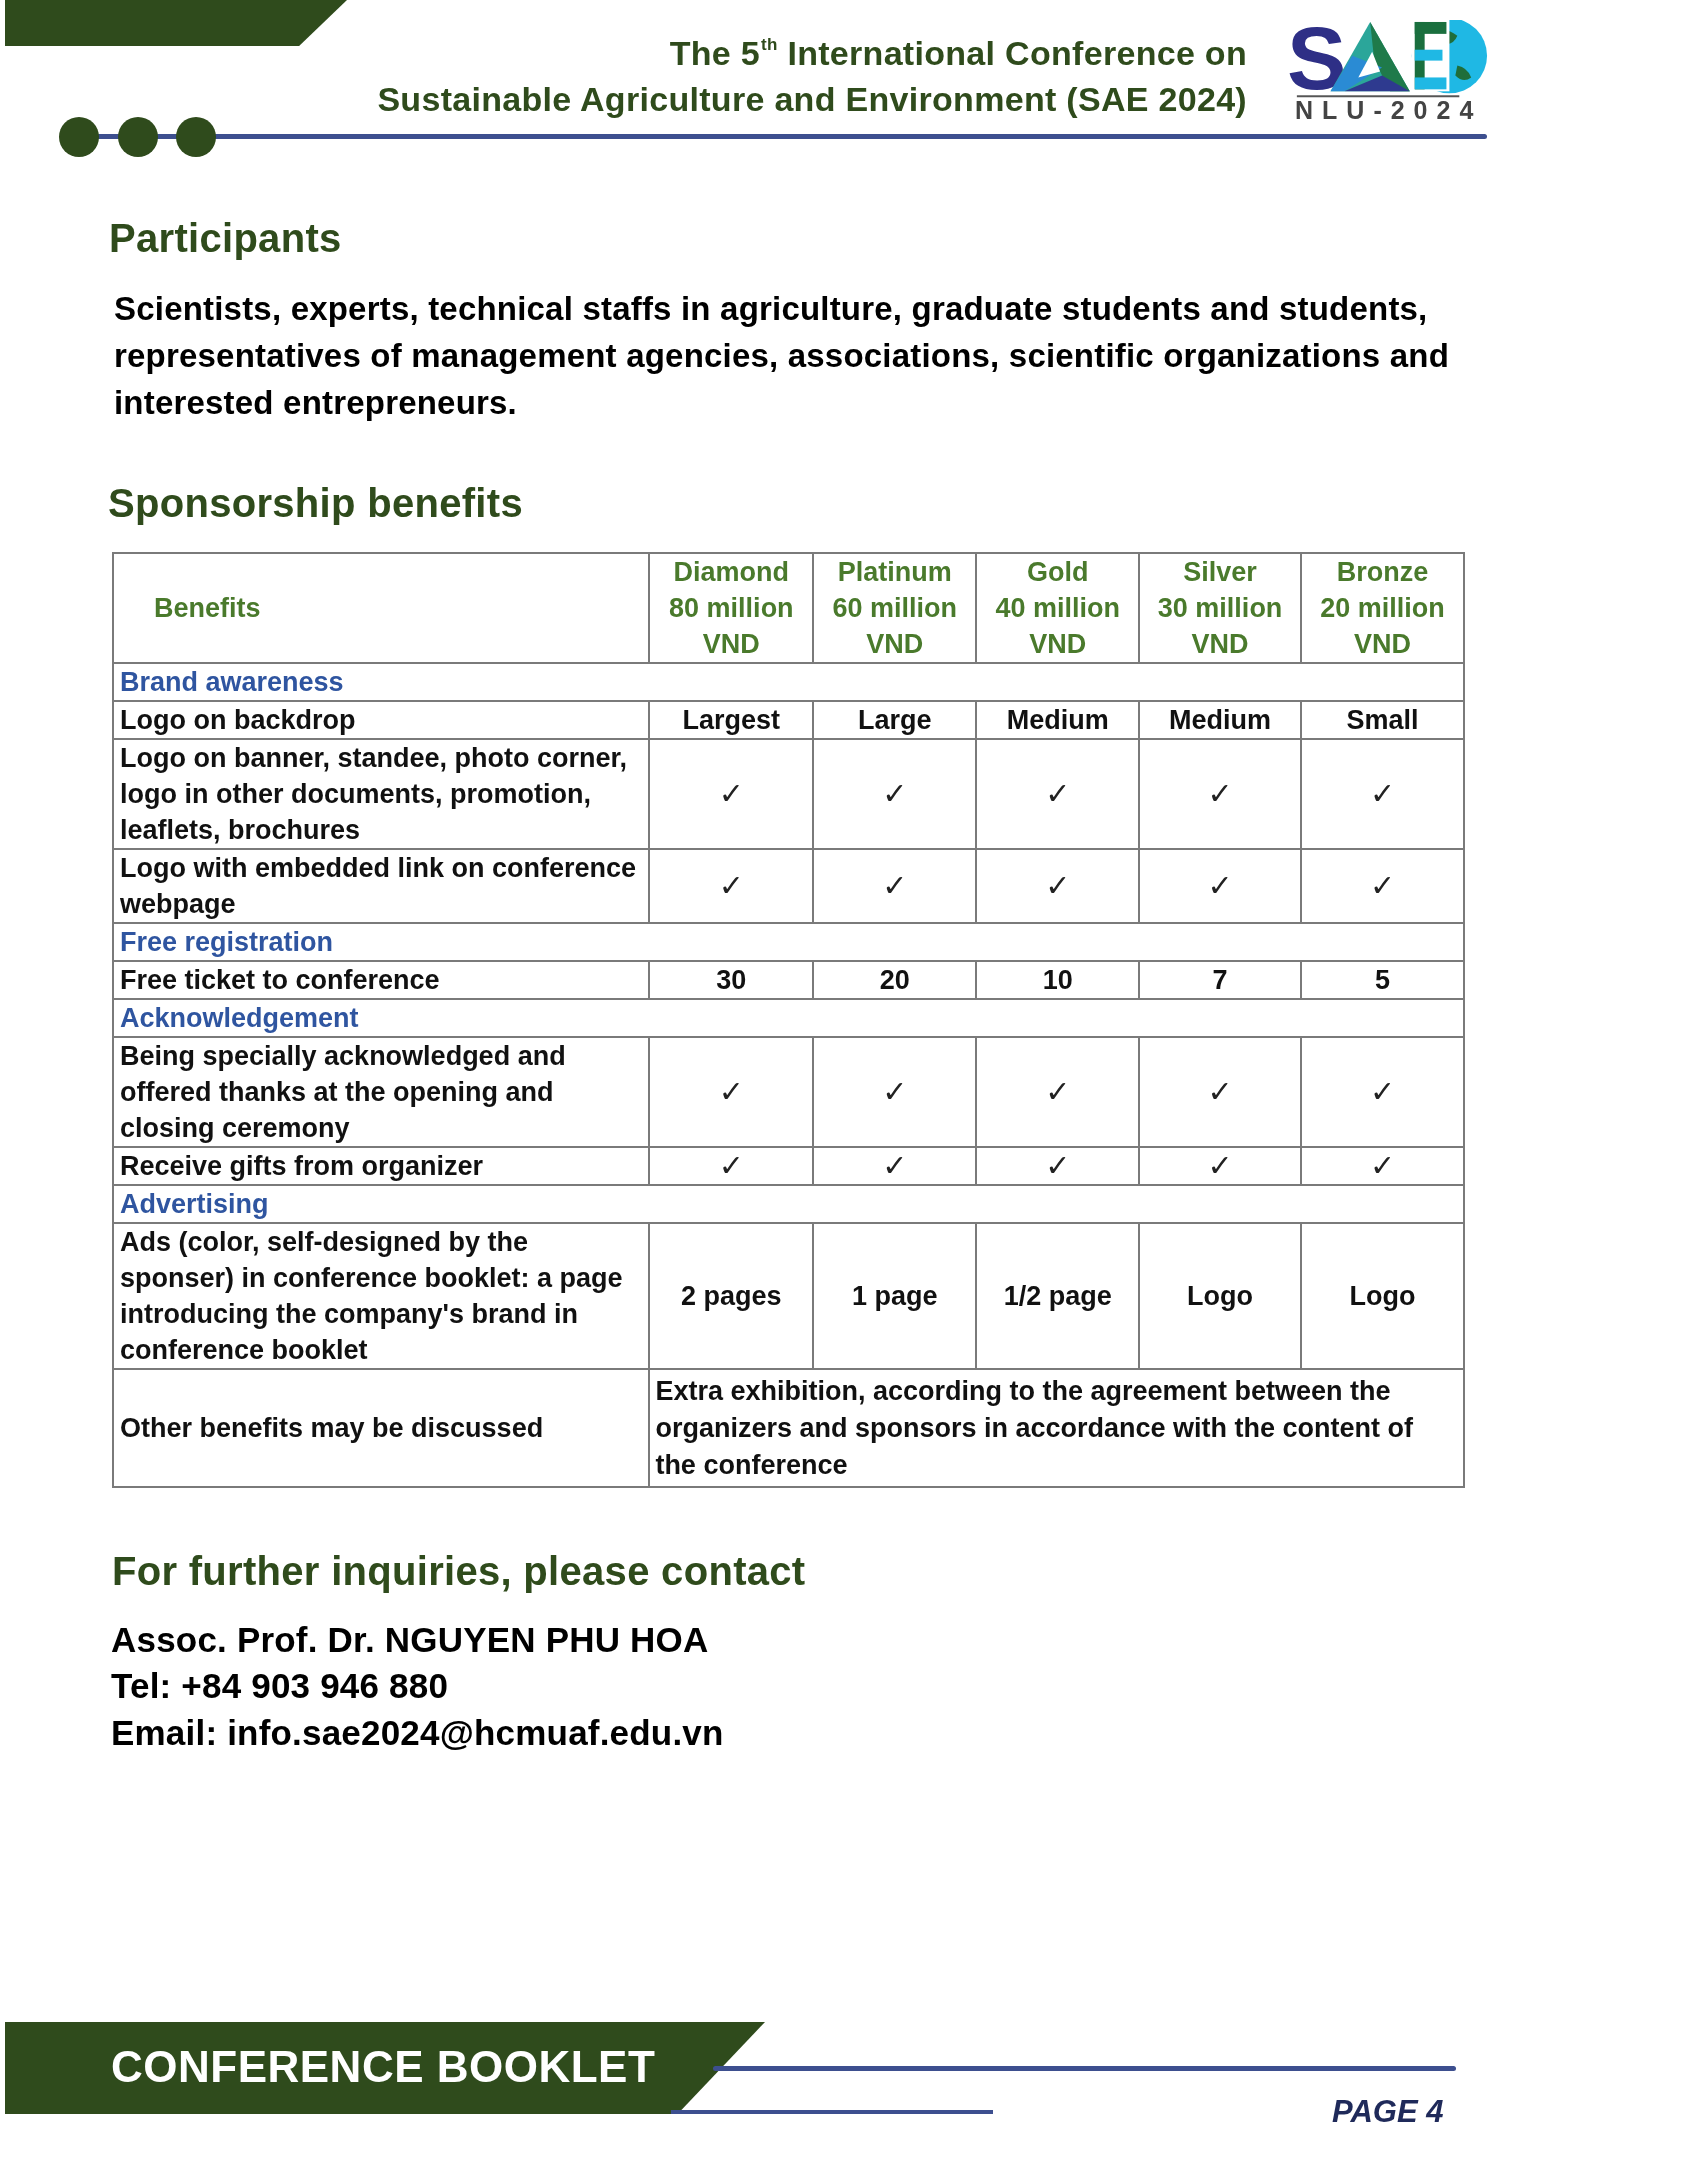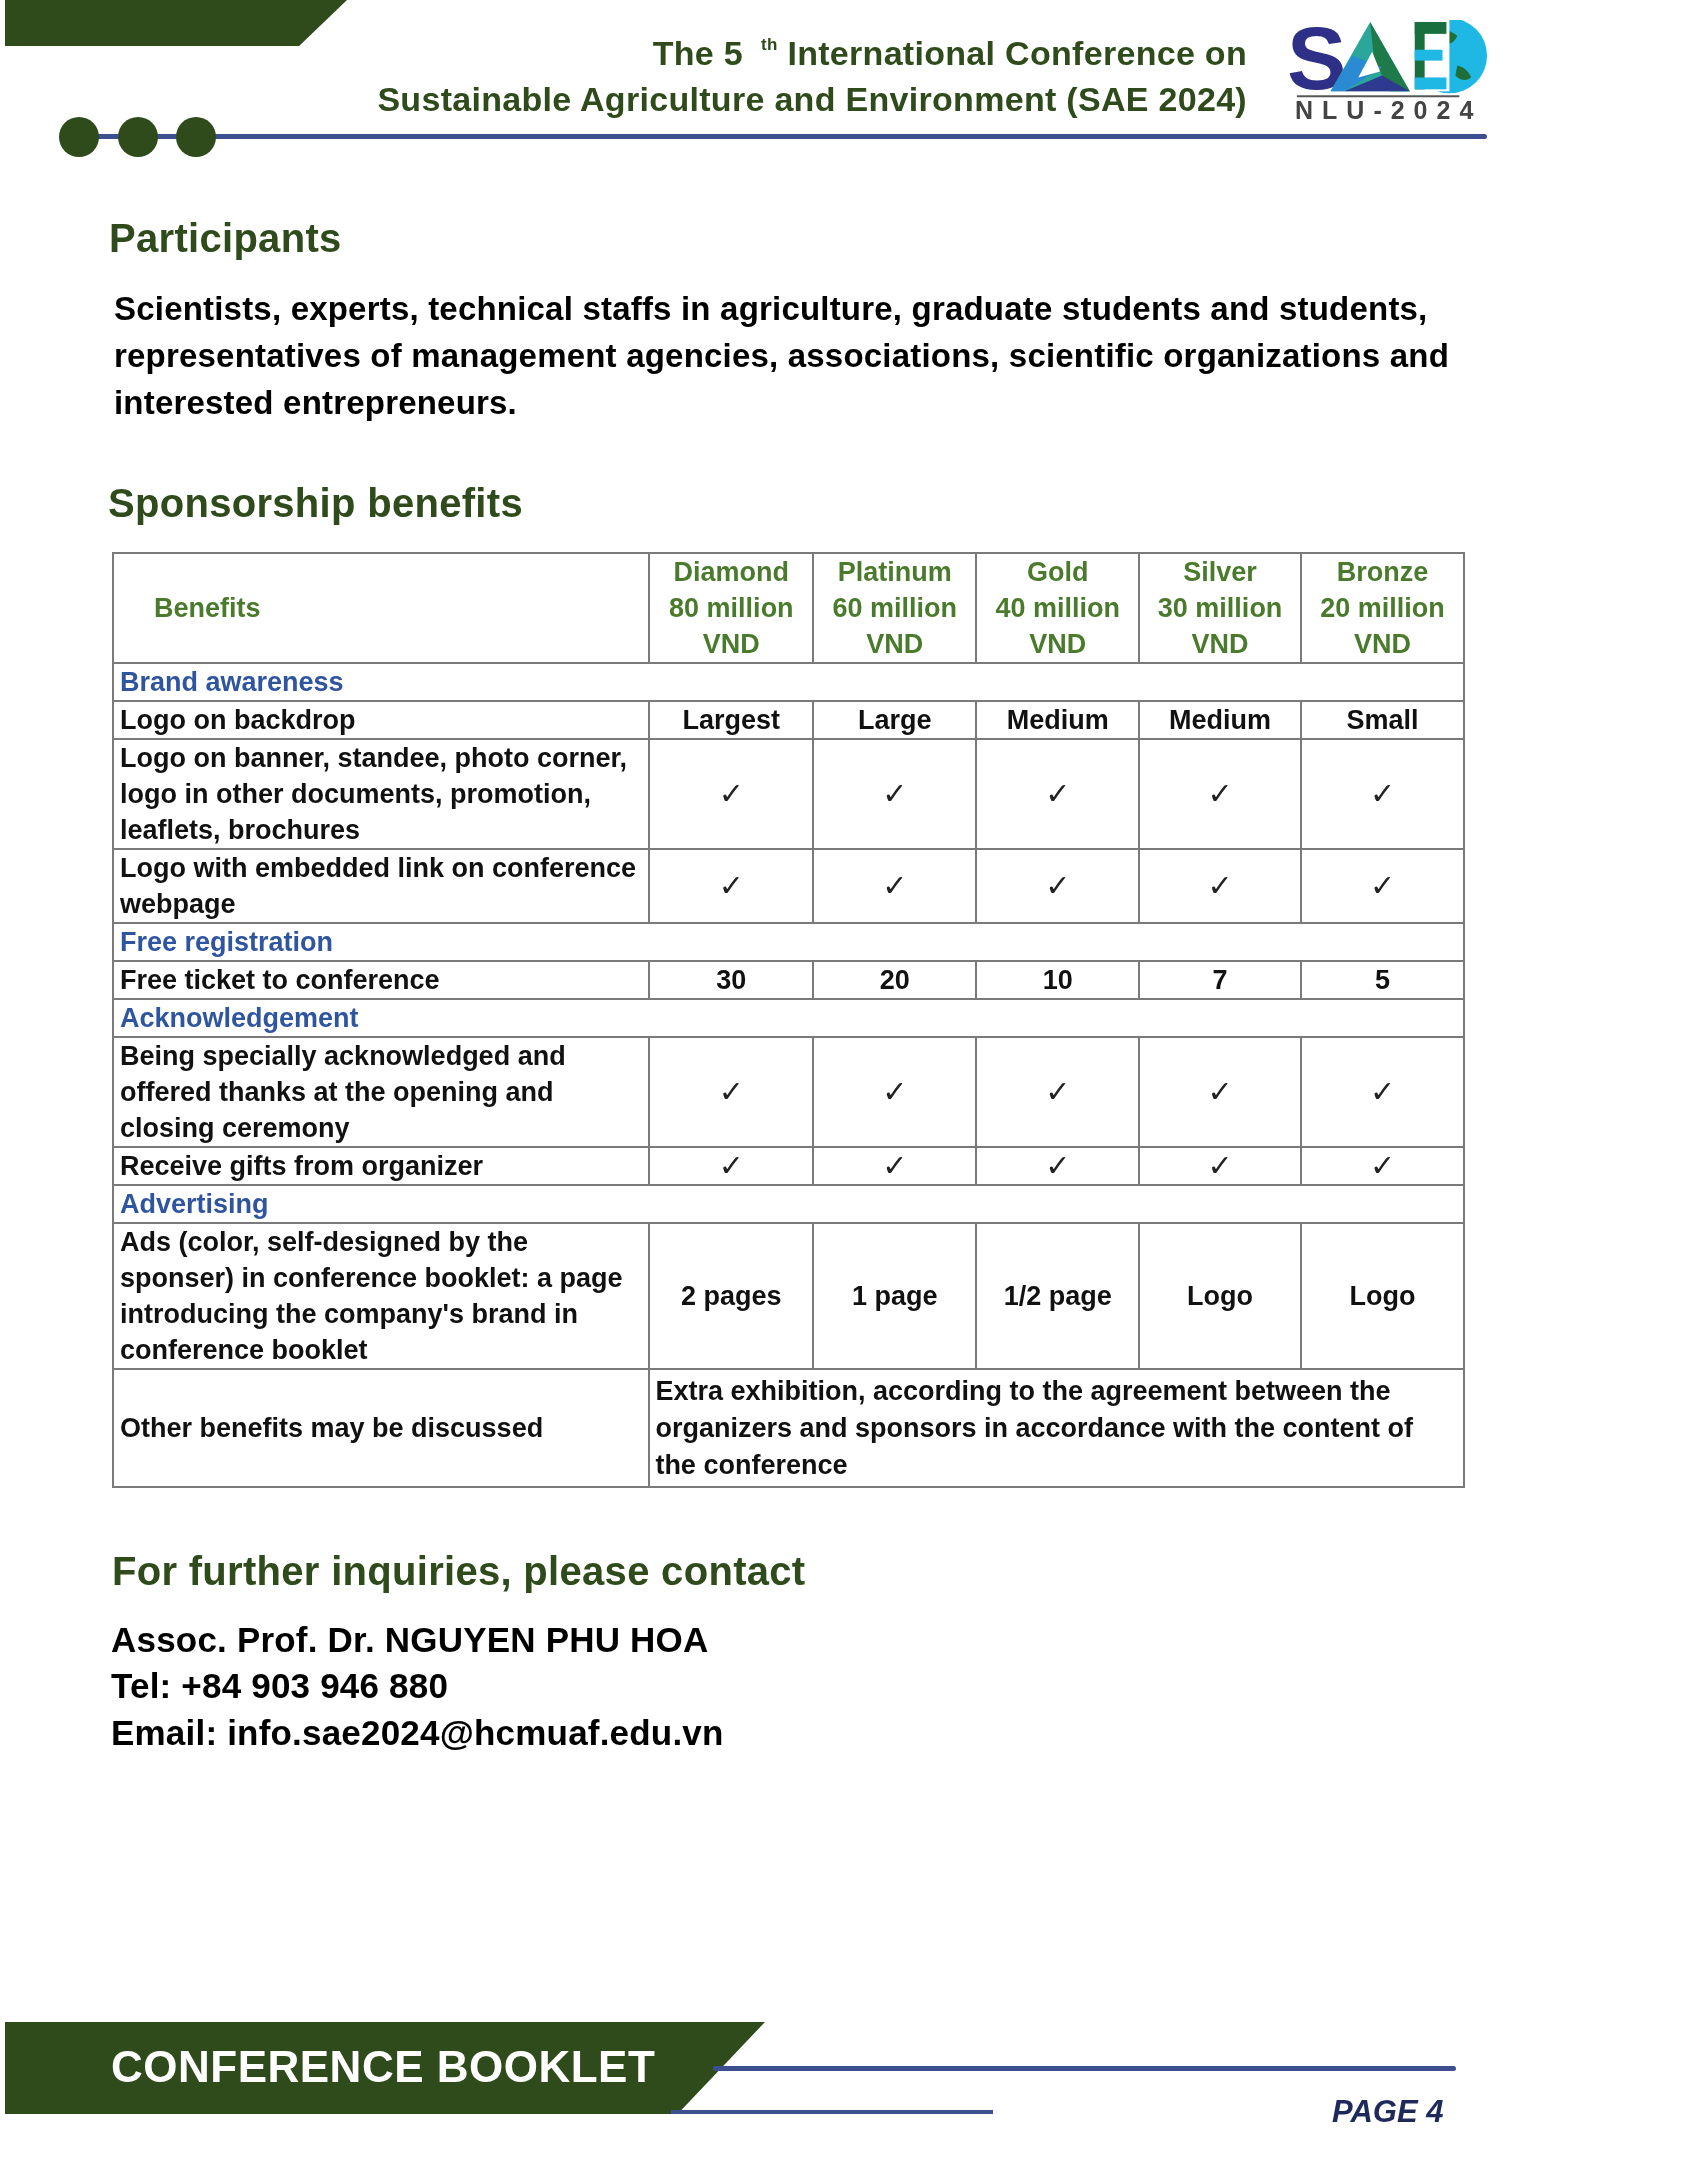--- a/index.html
+++ b/index.html
@@ -8,21 +8,21 @@
 
   .abs { position: absolute; }
 
   
   .hdr-band { left: 5px; top: 0; width: 342px; height: 46px; background: #2f4b1c;
     clip-path: polygon(0 0, 100% 0, 86% 100%, 0 100%); }
   .hdr-line { left: 79px; top: 134px; width: 1408px; height: 5px; background: #3d4f8f; border-radius: 3px; }
   .hdr-dot { top: 117px; width: 40px; height: 40px; border-radius: 50%; background: #2f4b1c; }
   .hdr-title { right: 436px; top: 30px; text-align: right; color: #2f4b1c; font-weight: bold;
     font-size: 34px; line-height: 46px; letter-spacing: 0.3px; white-space: nowrap; }
-  .hdr-title sup { font-size: 17px; vertical-align: 15px; line-height: 0; margin-left: 18px; }
+  .hdr-title sup { font-size: 17px; vertical-align: 15px; line-height: 0; margin-left: 1px; }
 
   .logo { left: 1283px; top: 20px; width: 210px; height: 104px; }
   .logo-sub { left: 1295px; top: 96px; width: 166px; font-weight: bold; font-size: 25px; color: #444;
     letter-spacing: 9px; text-align: center; white-space: nowrap; }
 
   
   .h2 { color: #2f4b1c; font-weight: bold; font-size: 40px; letter-spacing: 0.3px; white-space: nowrap; }
   .para { left: 114px; top: 285px; width: 1366px; font-weight: bold; font-size: 33px; line-height: 47px; letter-spacing: 0.2px; }
 
   

